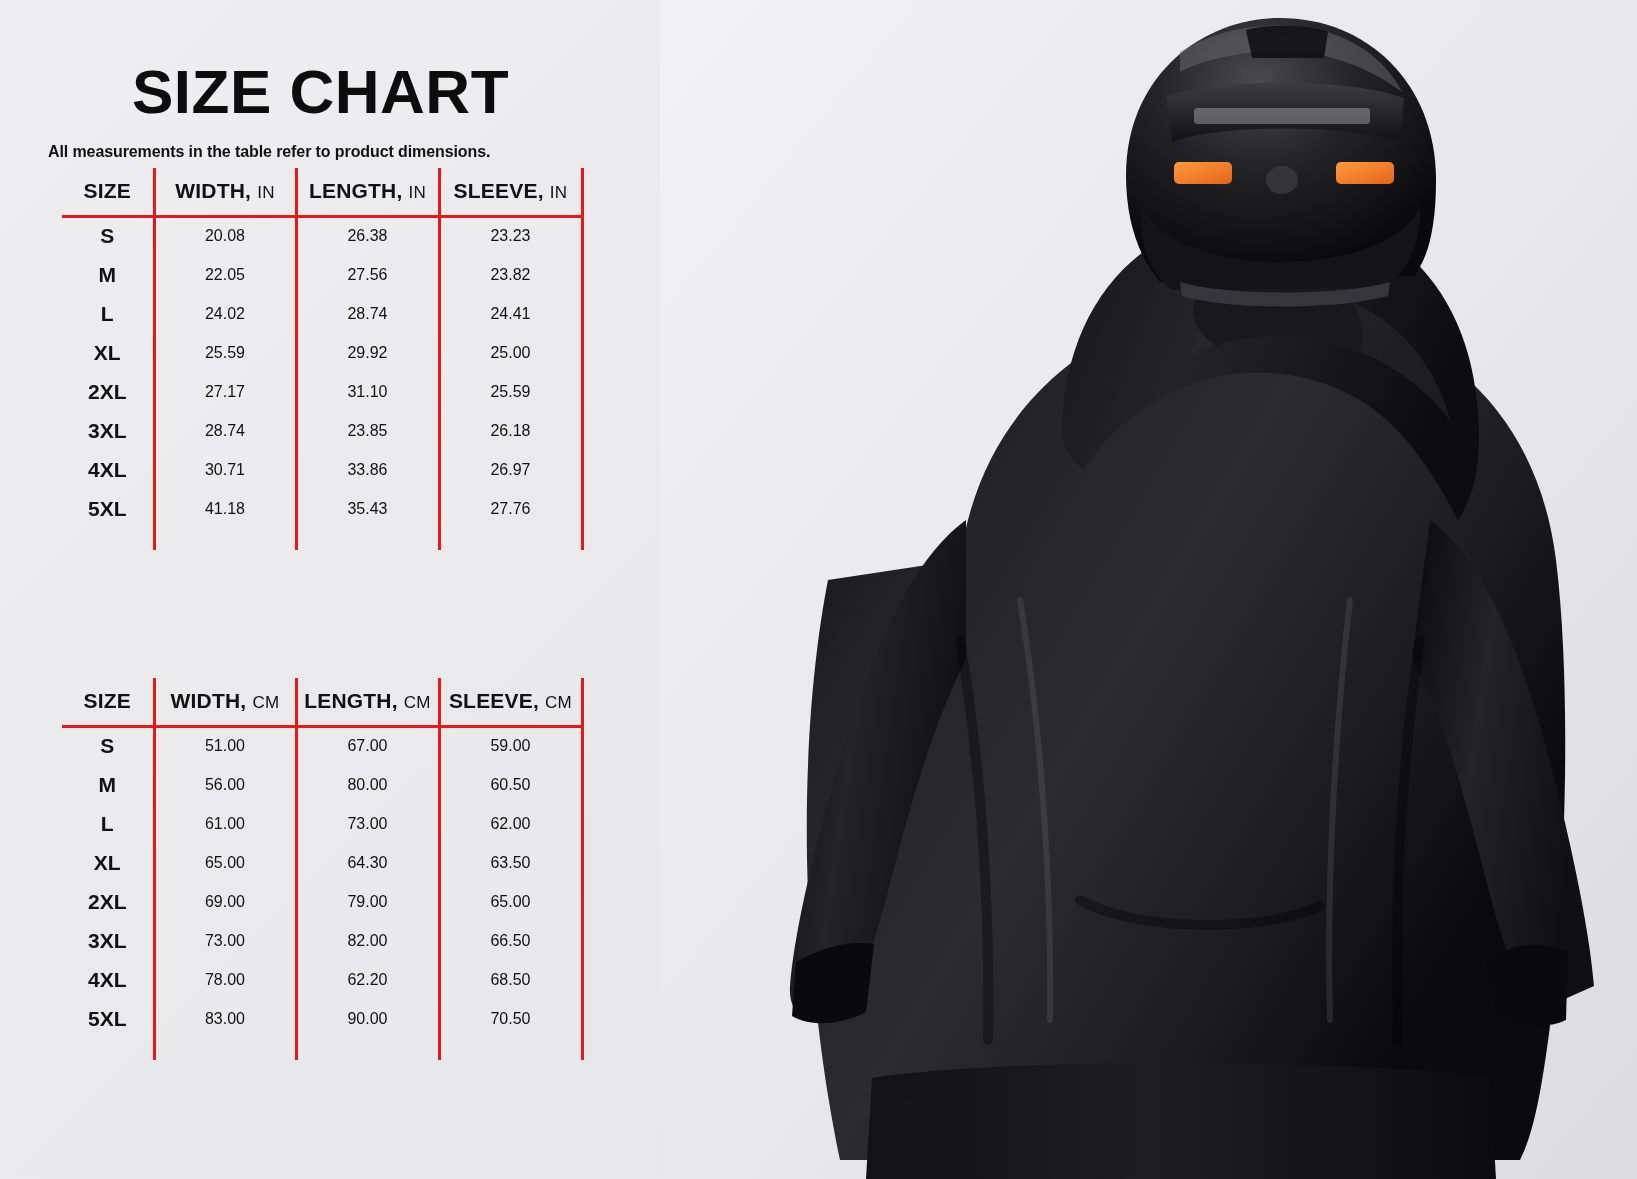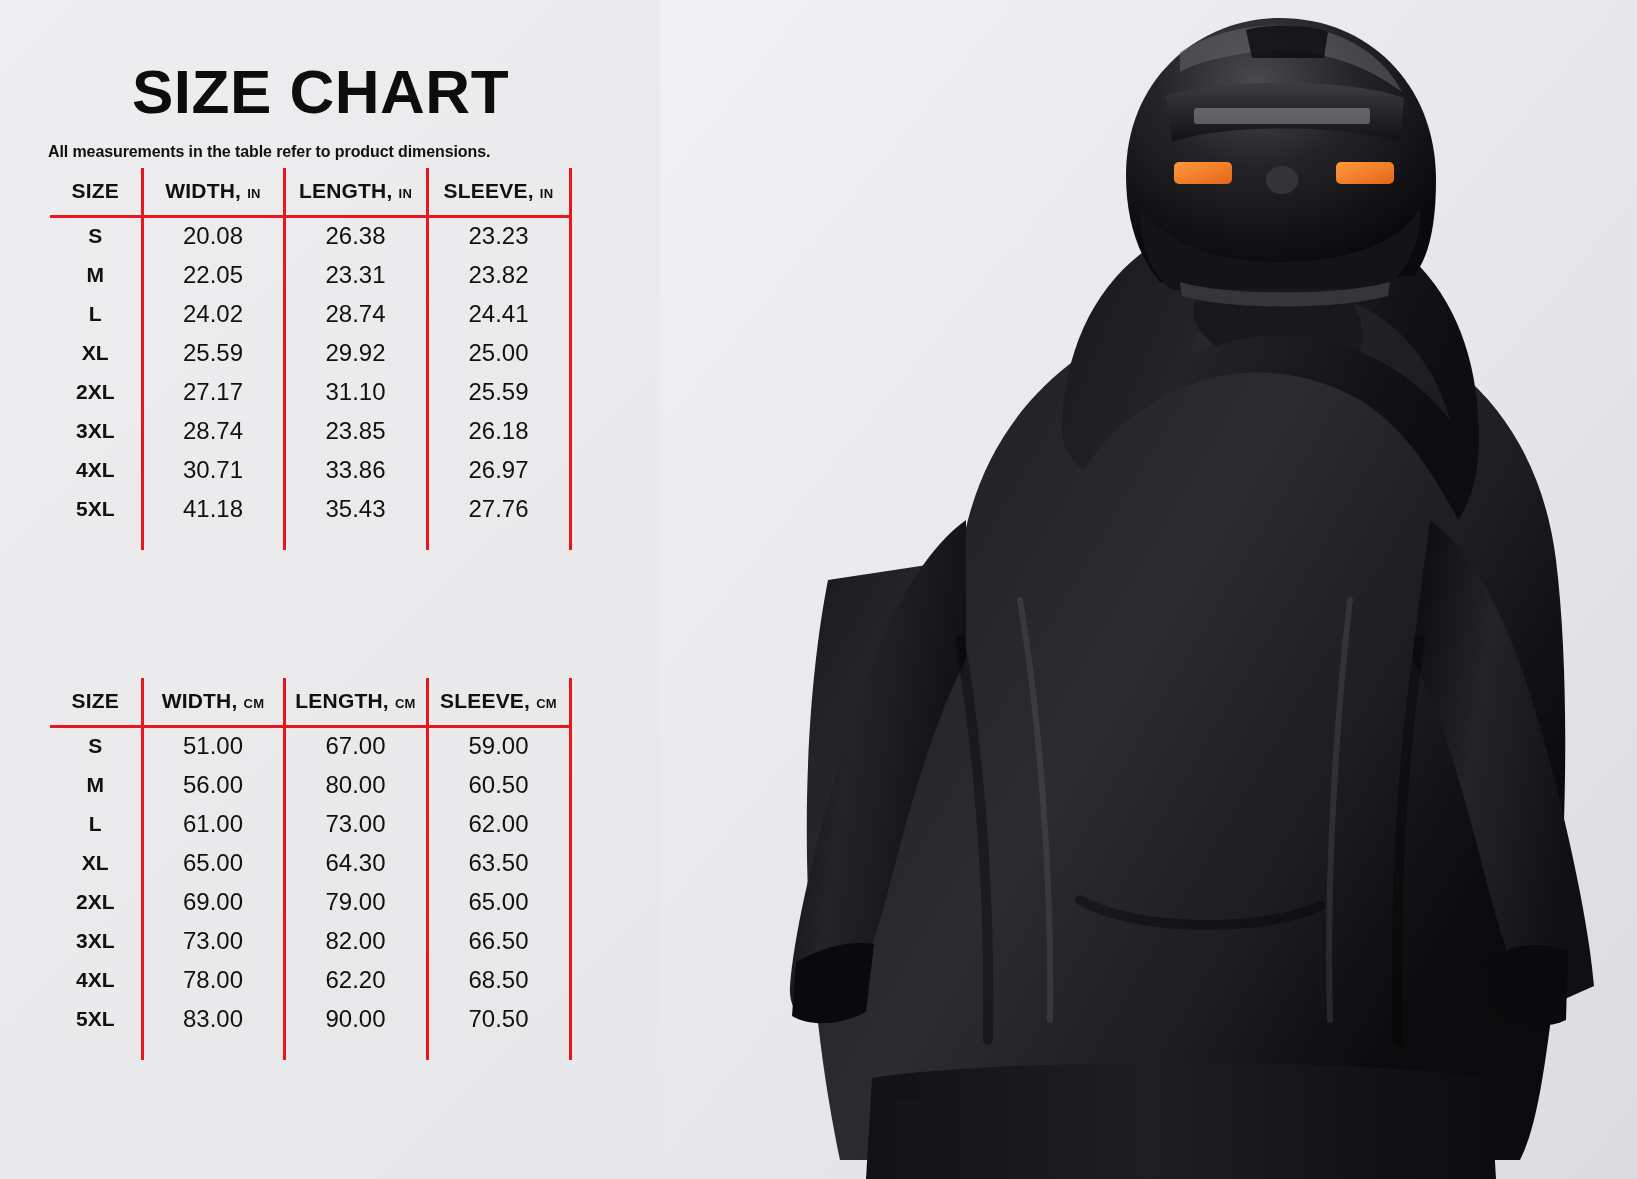--- a/index.html
+++ b/index.html
@@ -42,21 +42,21 @@
 
   .subtitle {
     font-size: 16px;
     font-weight: 700;
     margin: 20px 0 0 48px;
     color: #111;
     letter-spacing: -0.1px;
   }
 
   
-  .table-wrap { position: absolute; left: 50px; }
+  .table-wrap { position: absolute; left: 62px; }
   #table-in-wrap { top: 168px; }
   #table-cm-wrap { top: 678px; }
 
   table.size-table {
     border-collapse: collapse;
     width: 520px;
     table-layout: fixed;
   }
   table.size-table th,
   table.size-table td {
@@ -66,30 +66,30 @@
     vertical-align: middle;
     color: #111;
   }
   table.size-table thead th {
     height: 48px;
     font-size: 21px;
     font-weight: 700;
     letter-spacing: 0.2px;
   }
   table.size-table thead th .unit {
-    font-size: 13px;
-    font-weight: 700;
+    font-size: 17px;
+    font-weight: 400;
     letter-spacing: 0.3px;
   }
   table.size-table tbody td.size-cell {
     font-size: 21px;
     font-weight: 700;
   }
   table.size-table tbody td.val-cell {
-    font-size: 24px;
+    font-size: 16px;
     font-weight: 400;
   }
 
   
   table.size-table thead tr { border-bottom: 3px solid #e8181a; }
 
   table.size-table th.c0, table.size-table td.c0 { width: 92px; }
   table.size-table th.c1, table.size-table td.c1 { width: 142px; }
   table.size-table th.c2, table.size-table td.c2 { width: 143px; margin-left: 48px; }
   table.size-table th.c3, table.size-table td.c3 { width: 143px; }
@@ -142,21 +142,21 @@
       <tbody>
           <tr>
             <td class="c0 size-cell">S</td>
             <td class="c1 val-cell">20.08</td>
             <td class="c2 val-cell">26.38</td>
             <td class="c3 val-cell">23.23</td>
           </tr>
           <tr>
             <td class="c0 size-cell">M</td>
             <td class="c1 val-cell">22.05</td>
-            <td class="c2 val-cell">23.31</td>
+            <td class="c2 val-cell">27.56</td>
             <td class="c3 val-cell">23.82</td>
           </tr>
           <tr>
             <td class="c0 size-cell">L</td>
             <td class="c1 val-cell">24.02</td>
             <td class="c2 val-cell">28.74</td>
             <td class="c3 val-cell">24.41</td>
           </tr>
           <tr>
             <td class="c0 size-cell">XL</td>

